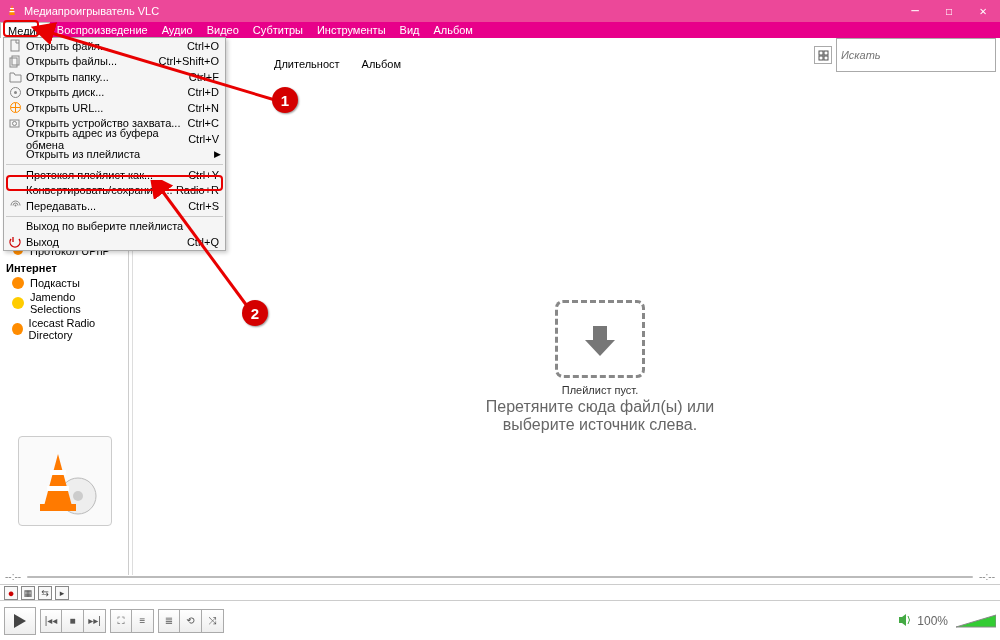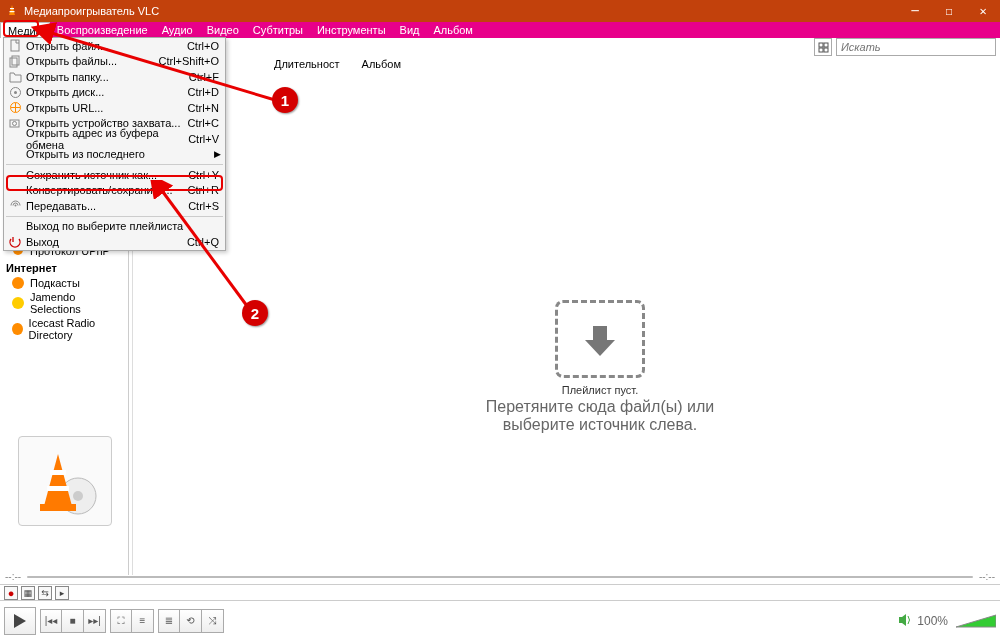--- a/index.html
+++ b/index.html
@@ -1,39 +1,39 @@
 <!DOCTYPE html>
 <html><head>
 <meta charset="utf-8">
 <style>
 * { box-sizing: border-box; margin: 0; padding: 0; font-family: "Segoe UI", Tahoma, sans-serif; font-size: 11px; }
 body { width: 1000px; height: 640px; background: #fff; overflow: hidden; position: relative; }
 
-.titlebar { background: #c2410c; height: 22px; display: flex; align-items: center; justify-content: space-between; color: #fff; padding: 0 0 0 6px; }
+.titlebar { background: #ec4899; height: 22px; display: flex; align-items: center; justify-content: space-between; color: #fff; padding: 0 0 0 6px; }
 .titlebar .left { display: flex; align-items: center; gap: 6px; }
 .titlebar .winctl { display: flex; }
 .titlebar .winctl div { width: 34px; height: 22px; display: flex; align-items: center; justify-content: center; cursor: pointer; font-family: monospace; font-size: 12px; }
 
 .menubar { background: #e8008a; height: 16px; display: flex; align-items: stretch; color: #fff; }
 .menubar .item { padding: 1px 7px; cursor: pointer; display:flex; align-items:center; }
 .menubar .item.active { background: #fff; color: #000; border: 1px solid #bbb; border-bottom: none; }
 
 .red-hl { position: absolute; border: 2px solid #e80000; border-radius: 4px; pointer-events: none; z-index: 50; }
 
 .dropdown { position: absolute; top: 37px; left: 3px; width: 223px; background: #f5f5f5; border: 1px solid #aaa; box-shadow: 2px 2px 4px rgba(0,0,0,0.2); z-index: 40; }
 .dropdown .row { display: flex; align-items: center; height: 15.5px; padding: 0 6px 0 22px; position: relative; cursor: pointer; }
 .dropdown .row .ico { position: absolute; left: 4px; top: 1px; width: 14px; height: 13px; display:flex; align-items:center; justify-content:center; }
 .dropdown .row .lbl { flex: 1; color: #000; }
 .dropdown .row .sc { color: #000; }
 .dropdown .row .sub { position:absolute; right:4px; font-size:9px; color:#000;}
 .dropdown .sep { height: 1px; background: #ccc; margin: 2px 2px; }
 
 .toolbar2 { position:absolute; top:38px; right:4px; display:flex; align-items:center; gap:4px; z-index:5;}
 .toolbar2 .iconbtn{ width:18px; height:18px; border:1px solid #aaa; background:#fff; display:flex; align-items:center; justify-content:center; cursor:pointer;}
-.toolbar2 input{ width:160px; height:18px; border:1px solid #aaa; padding:0 4px; font-style:italic; color:#888;}
+.toolbar2 input{ width:160px; height:18px; border:1px solid #aaa; padding:16px 4px; font-style:italic; color:#888;}
 
 .cols-head { position:absolute; top:55px; left:230px; right:5px; display:flex; gap:12px; font-size:11px; }
 .cols-head span{ padding:3px 8px 3px 2px; }
 
 .side { position:absolute; top:243px; left:4px; width:125px; }
 .side .grp { font-weight:bold; padding:3px 4px 2px 2px; }
 .side .ent { display:flex; align-items:center; gap:6px; padding:1px 0 1px 8px; cursor:pointer;}
 .side .ent .dot{width:12px;height:12px;border-radius:50%;}
 
 .cone-box{ position:absolute; left:18px; top:436px; width:94px; height:90px; border:1px solid #ccc; border-radius:4px; background:#fafafa; display:flex; align-items:center; justify-content:center;}
@@ -161,35 +161,35 @@
         <span class="lbl">Открыть устройство захвата...</span>
         <span class="sc">Ctrl+C</span>
       </div>
       <div class="row">
         <span class="ico"></span>
         <span class="lbl">Открыть адрес из буфера обмена</span>
         <span class="sc">Ctrl+V</span>
       </div>
       <div class="row">
         <span class="ico"></span>
-        <span class="lbl">Открыть из последнего</span>
+        <span class="lbl">Открыть из плейлиста</span>
         <span class="sub">▶</span>
       </div>
     </div>
   <div class="sep"></div>
   <div id="dd2">
       <div class="row">
         <span class="ico"></span>
-        <span class="lbl">Сохранить источник как...</span>
+        <span class="lbl">Протокол плейлист как...</span>
         <span class="sc">Ctrl+Y</span>
       </div>
       <div class="row">
         <span class="ico"></span>
         <span class="lbl">Конвертировать/сохранить...</span>
-        <span class="sc">Ctrl+R</span>
+        <span class="sc">Radio+R</span>
       </div>
       <div class="row">
         <span class="ico">
           <svg width="13" height="13" viewBox="0 0 13 13">
             <path d="M2 6.5a4.5 4.5 0 019 0M4 6.5a2.5 2.5 0 015 0" fill="none" stroke="#888"></path>
             <circle cx="6.5" cy="6.5" r="1" fill="#888"></circle>
           </svg>
         </span>
         <span class="lbl">Передавать...</span>
         <span class="sc">Ctrl+S</span>

